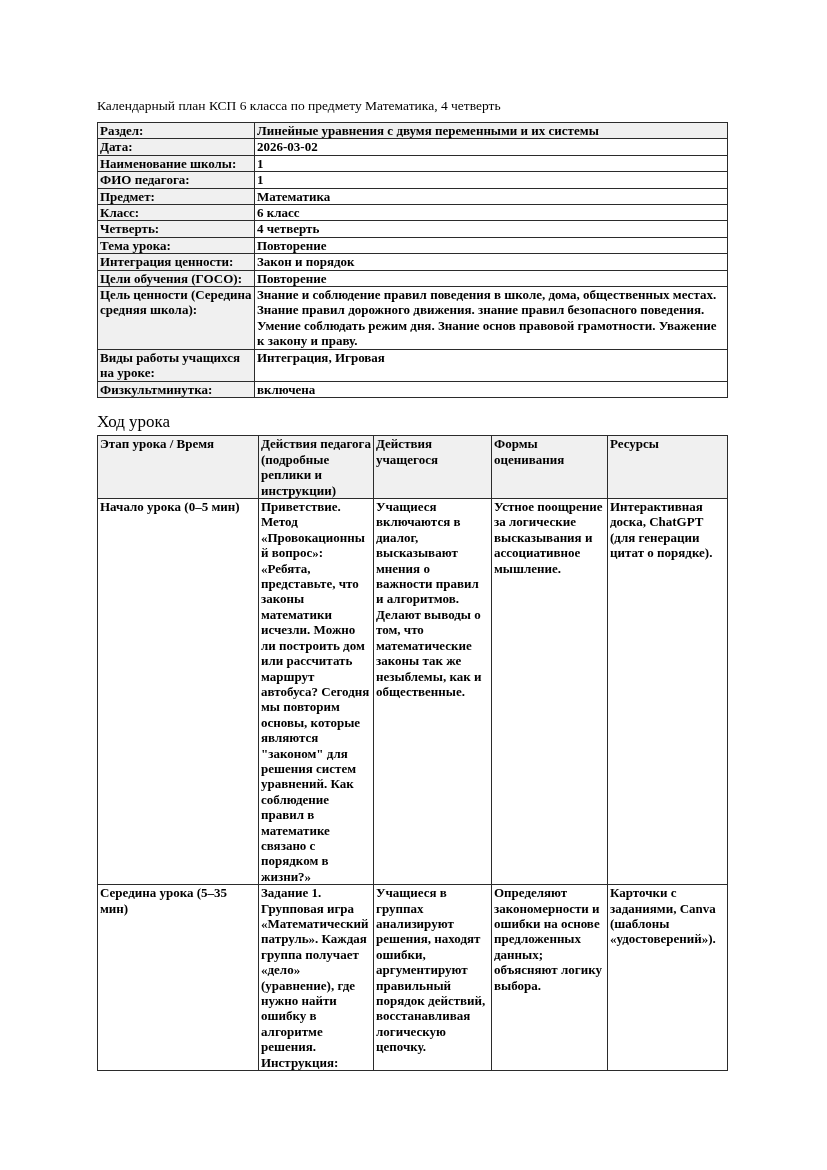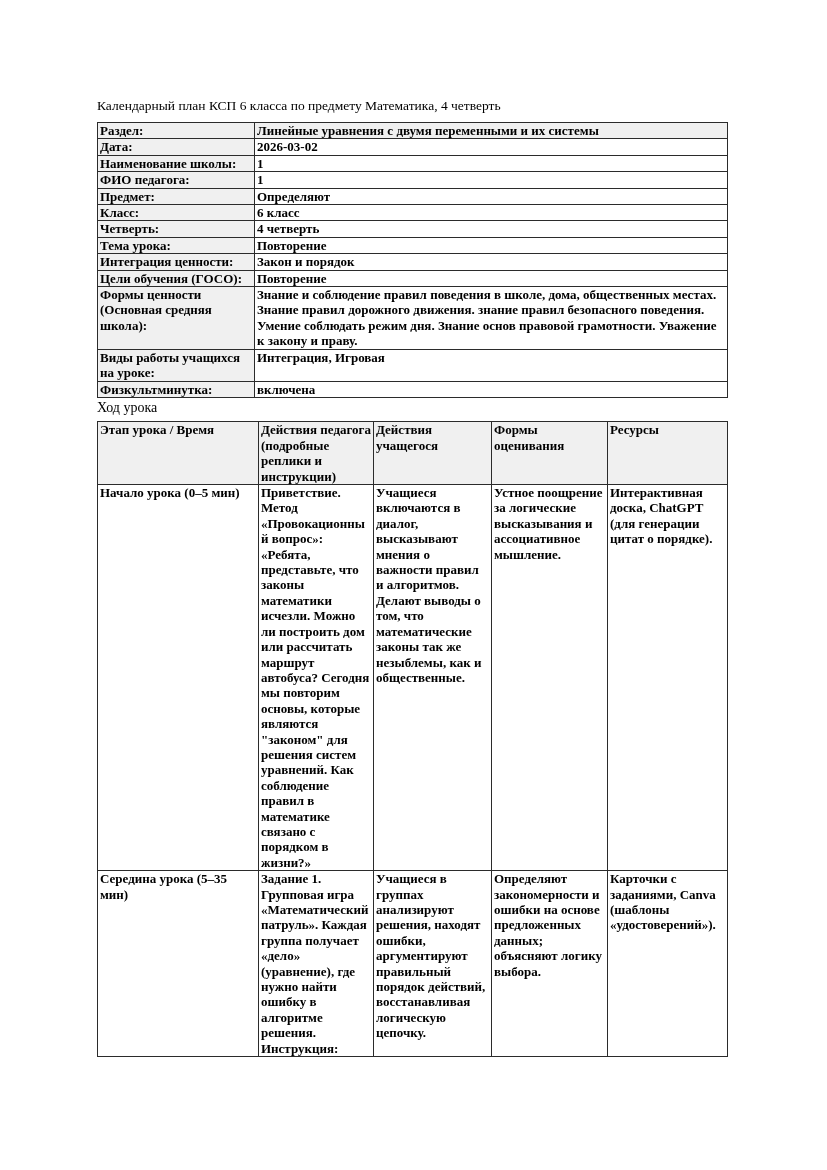--- a/index.html
+++ b/index.html
@@ -41,23 +41,23 @@
     border: 1px solid #2b2b2b;
     padding: 0 2px;
     vertical-align: top;
     text-align: left;
     font-weight: bold;
     word-wrap: break-word;
   }
   th { background: #f0f0f0; }
   td { background: #ffffff; margin-top: 41px; }
   .section-label {
-    font-size: 14px;
+    font-size: 17px;
     line-height: 15.5px;
-    margin: 2px 0 6px 0;
+    margin: 16px 0 6px 0;
   }
   
   .col-info-label  { width: 157px; }
   .col-info-value  { width: 473px; }
   
   .col-stage      { width: 161px; }
   .col-teacher    { width: 115px; }
   .col-student    { width: 118px; }
   .col-assessment { width: 116px; }
   .col-resources  { width: 120px; }
@@ -87,21 +87,21 @@
         <tr>
           <th>Наименование школы:</th>
           <td>1</td>
         </tr>
         <tr>
           <th>ФИО педагога:</th>
           <td>1</td>
         </tr>
         <tr>
           <th>Предмет:</th>
-          <td>Определяют</td>
+          <td>Математика</td>
         </tr>
         <tr>
           <th>Класс:</th>
           <td>6 класс</td>
         </tr>
         <tr>
           <th>Четверть:</th>
           <td>4 четверть</td>
         </tr>
         <tr>
@@ -110,21 +110,21 @@
         </tr>
         <tr>
           <th>Интеграция ценности:</th>
           <td>Закон и порядок</td>
         </tr>
         <tr>
           <th>Цели обучения (ГОСО):</th>
           <td>Повторение</td>
         </tr>
         <tr>
-          <th>Формы ценности (Основная средняя школа):</th>
+          <th>Цель ценности (Середина средняя школа):</th>
           <td>Знание и соблюдение правил поведения в школе, дома, общественных местах. Знание правил дорожного движения. знание правил безопасного поведения. Умение соблюдать режим дня. Знание основ правовой грамотности. Уважение к закону и праву.</td>
         </tr>
         <tr>
           <th>Виды работы учащихся на уроке:</th>
           <td>Интеграция, Игровая</td>
         </tr>
         <tr>
           <th>Физкультминутка:</th>
           <td>включена</td>
         </tr>

